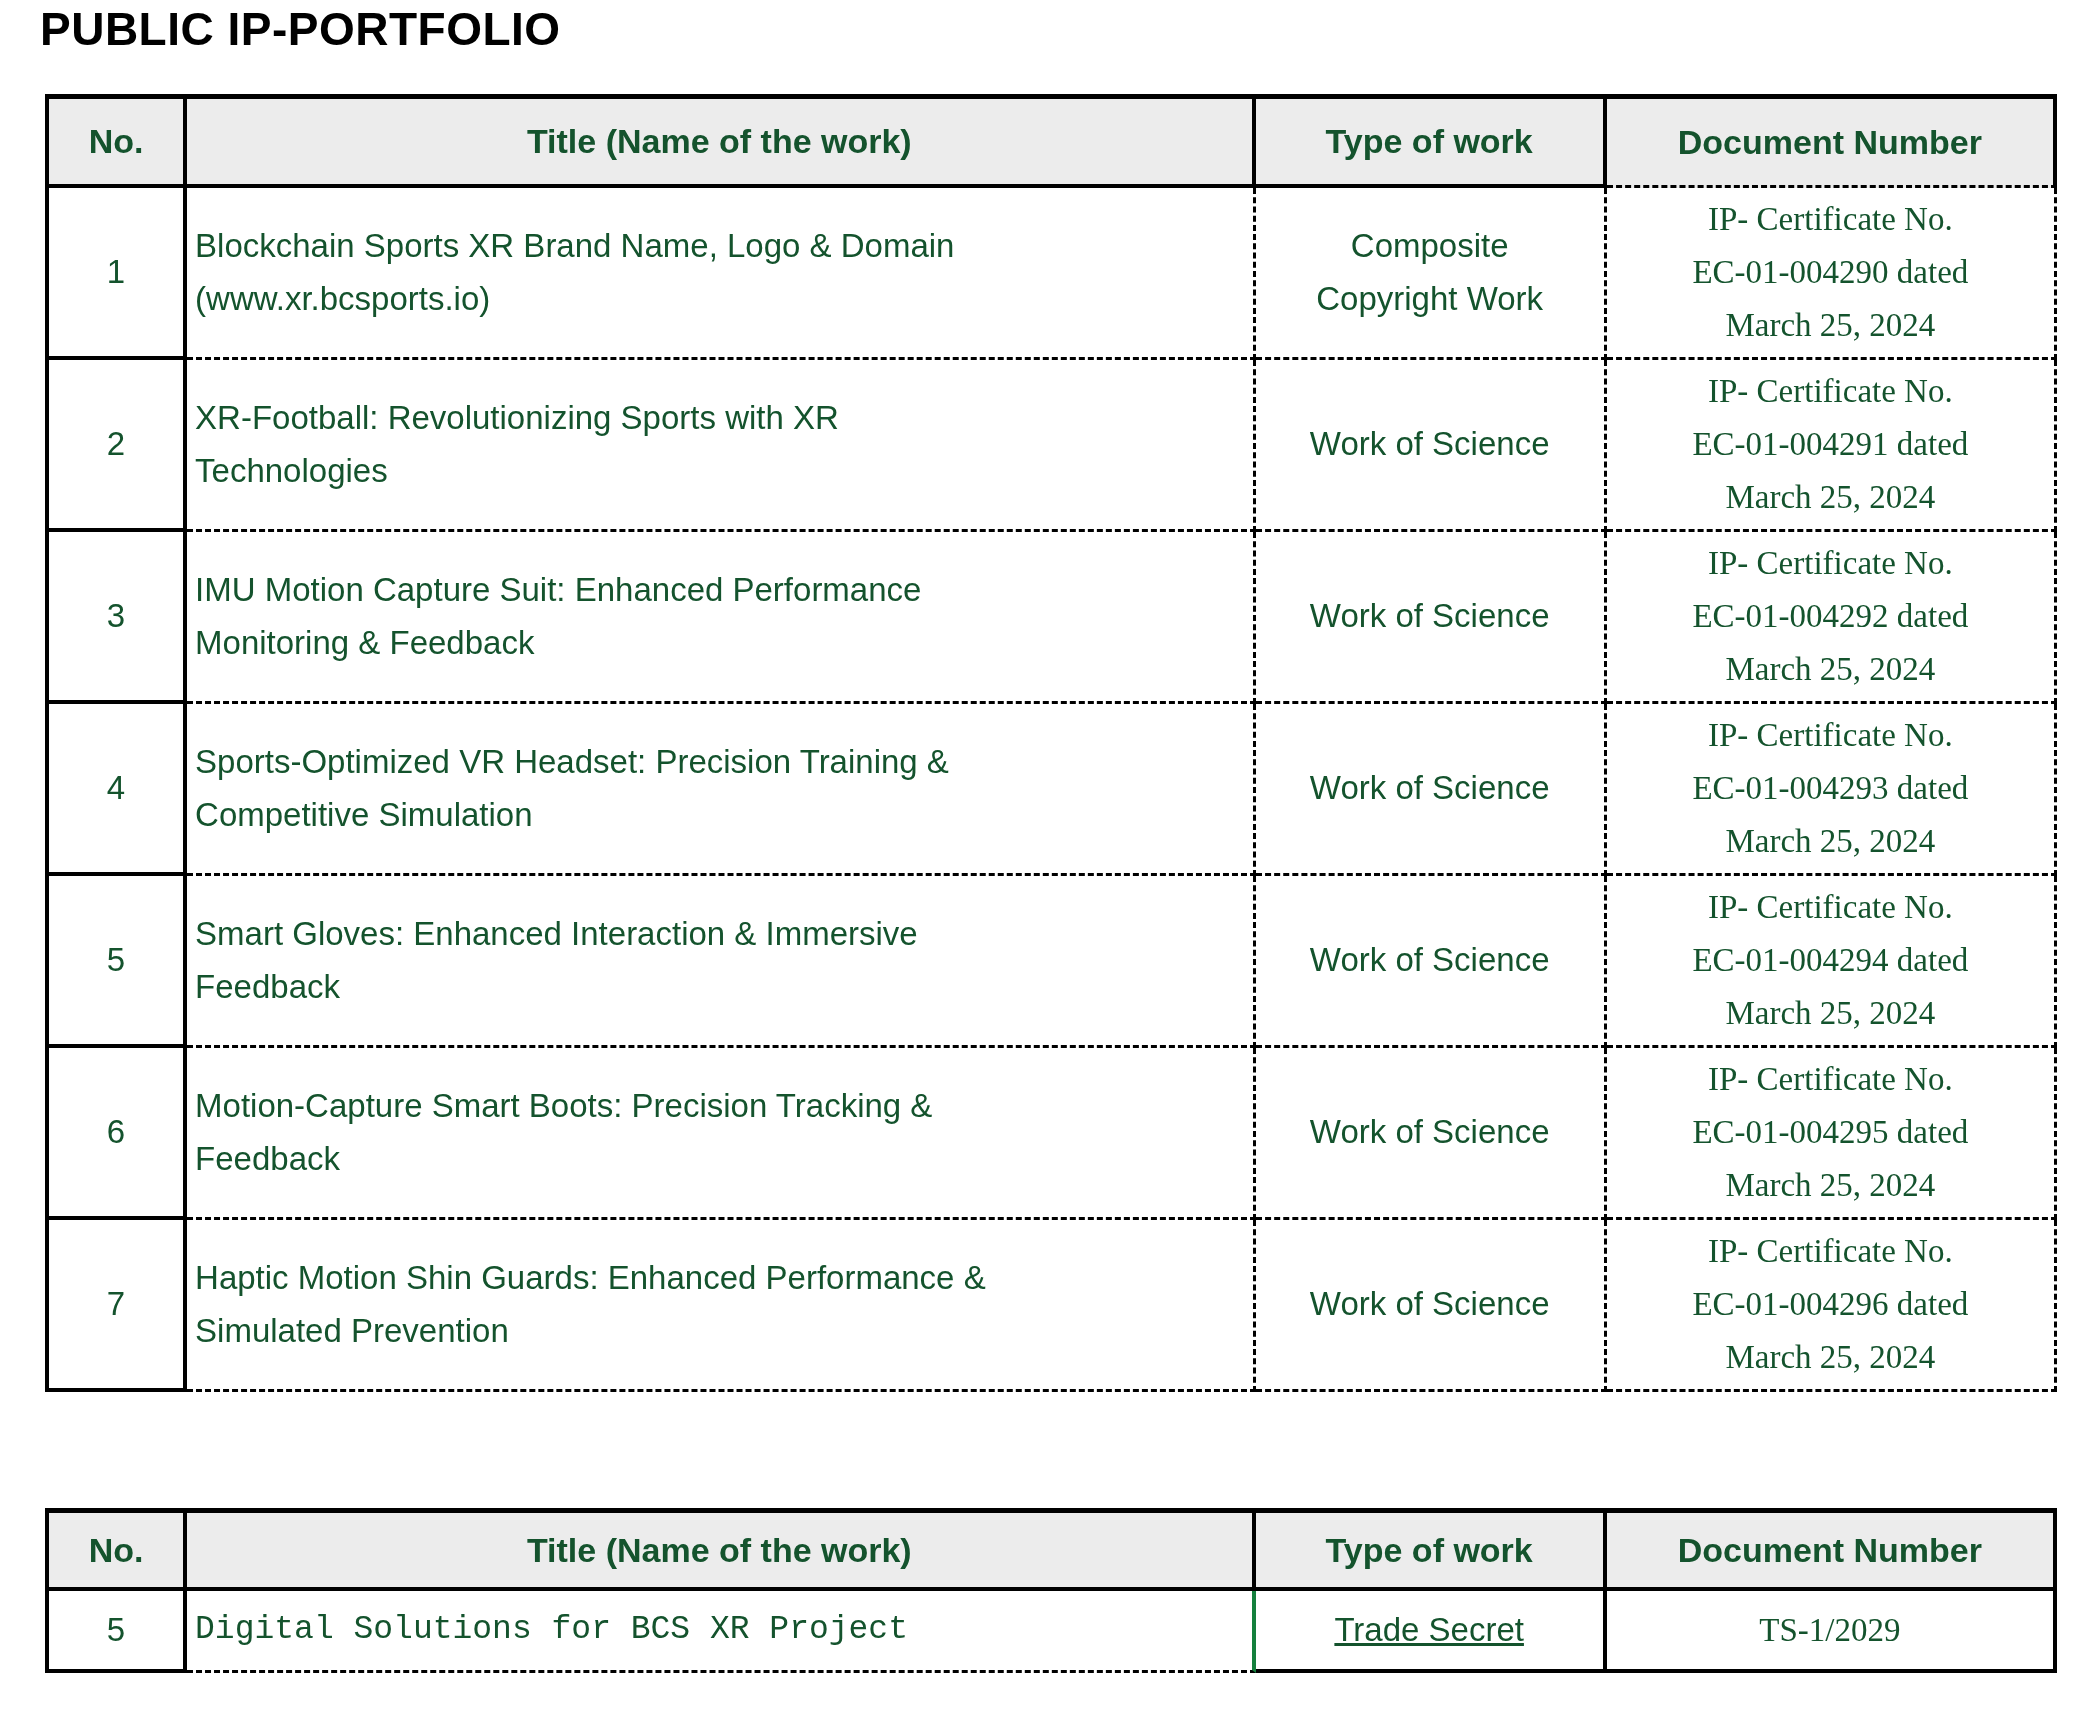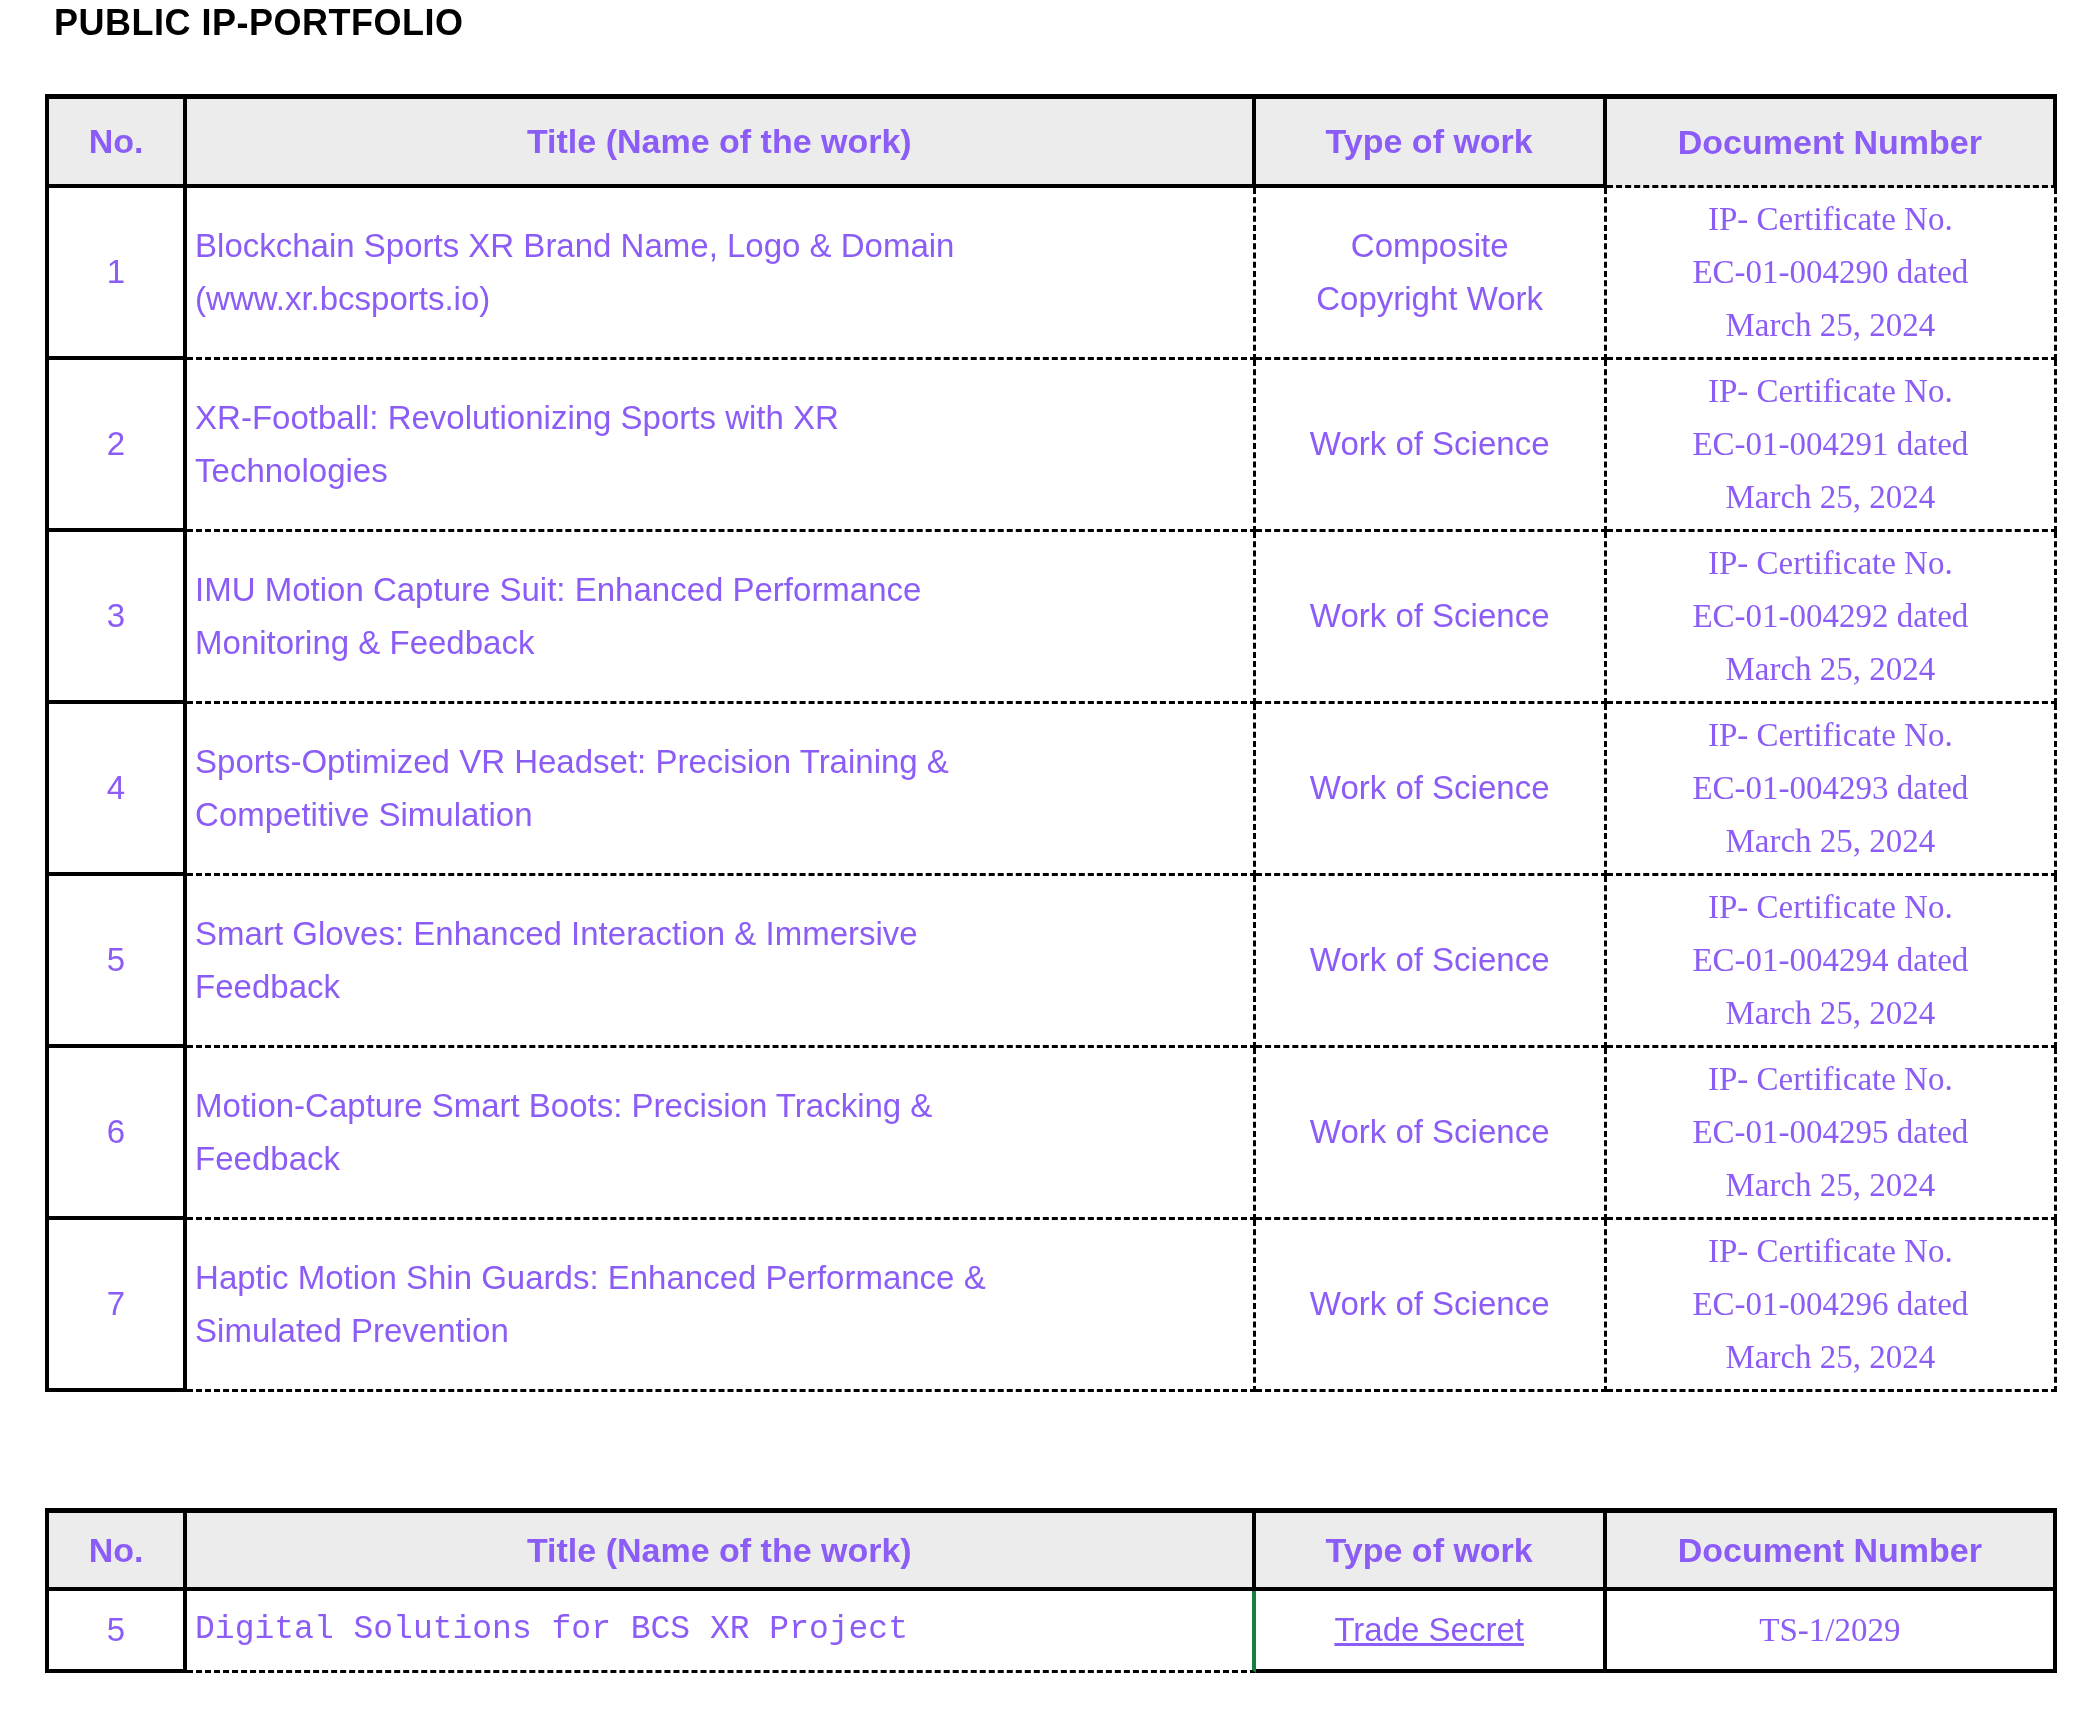--- a/index.html
+++ b/index.html
@@ -7,23 +7,23 @@
     position:relative;
     width:2095px;
     height:1733px;
     background:#ffffff;
     font-family:"Liberation Sans","DejaVu Sans",sans-serif;
     color:#000000;
     overflow:hidden;
   }
   .section-title{
     position:absolute;
-    left:54px;
+    left:40px;
     margin:0;
-    font-size:36px;
+    font-size:46px;
     font-weight:700;
     color:#000000;
     letter-spacing:0.5px;
     white-space:nowrap;
   }
   #public-title{top:2px;}
   #incorporated-title{top:1430px;}
 
   table.ip{
     position:absolute;
@@ -37,21 +37,21 @@
   #incorporated-table{top:1508px;}
 
   col.c-no{width:142px;}
   col.c-title{width:1068px;}
   col.c-type{width:351px;}
   col.c-doc{width:450px;}
 
   th,td{
     box-sizing:border-box;
     vertical-align:middle;
-    color:#8b5cf6;
+    color:#14532d;
     overflow:hidden;
   }
   th{
     background:#ececec;
     font-size:34px;
     font-weight:700;
     text-align:center;
     border-top:5px solid #000;
     border-right:4px solid #000;
     border-bottom:4px solid #000;

